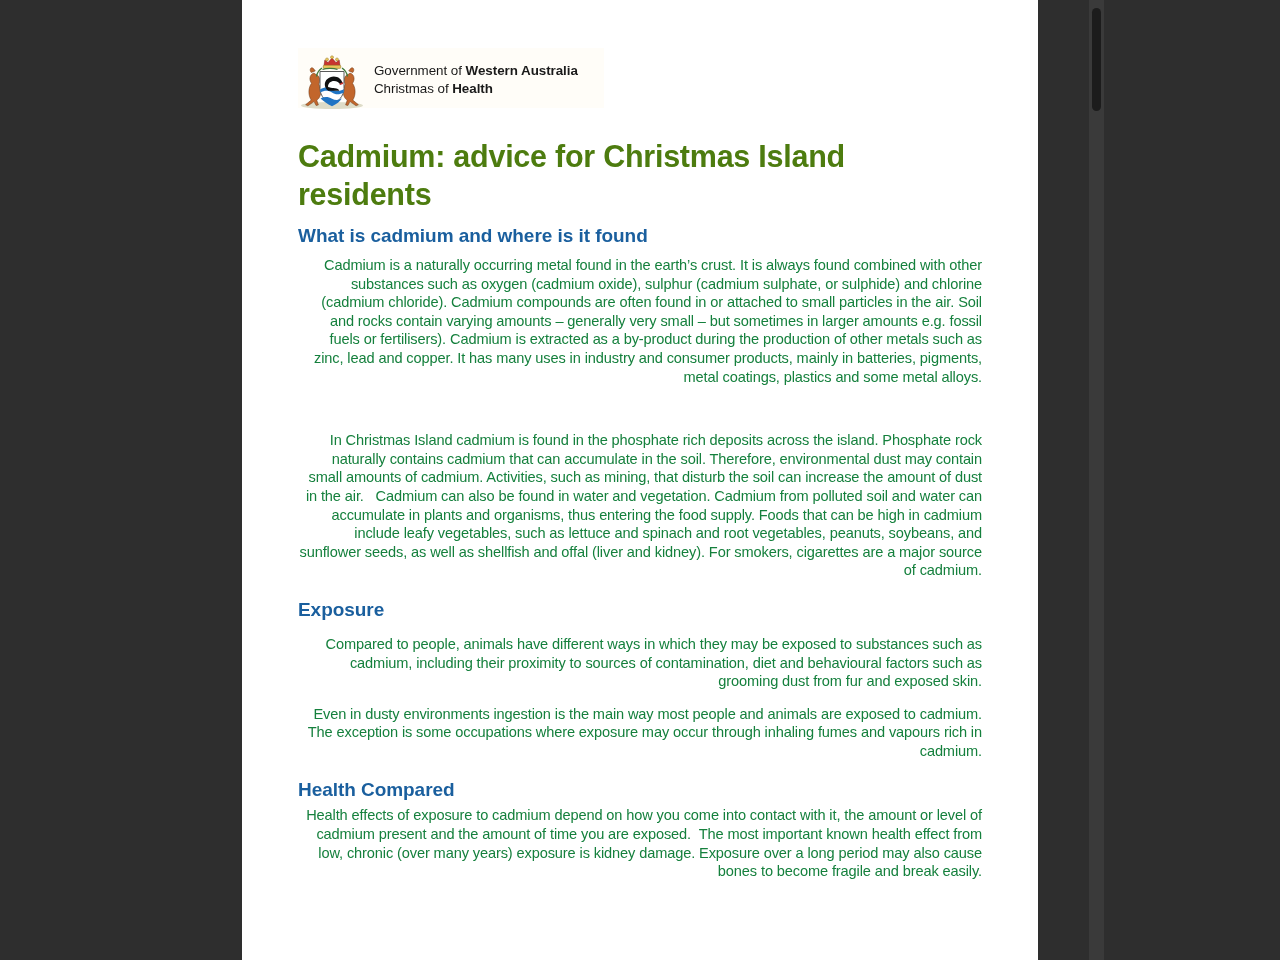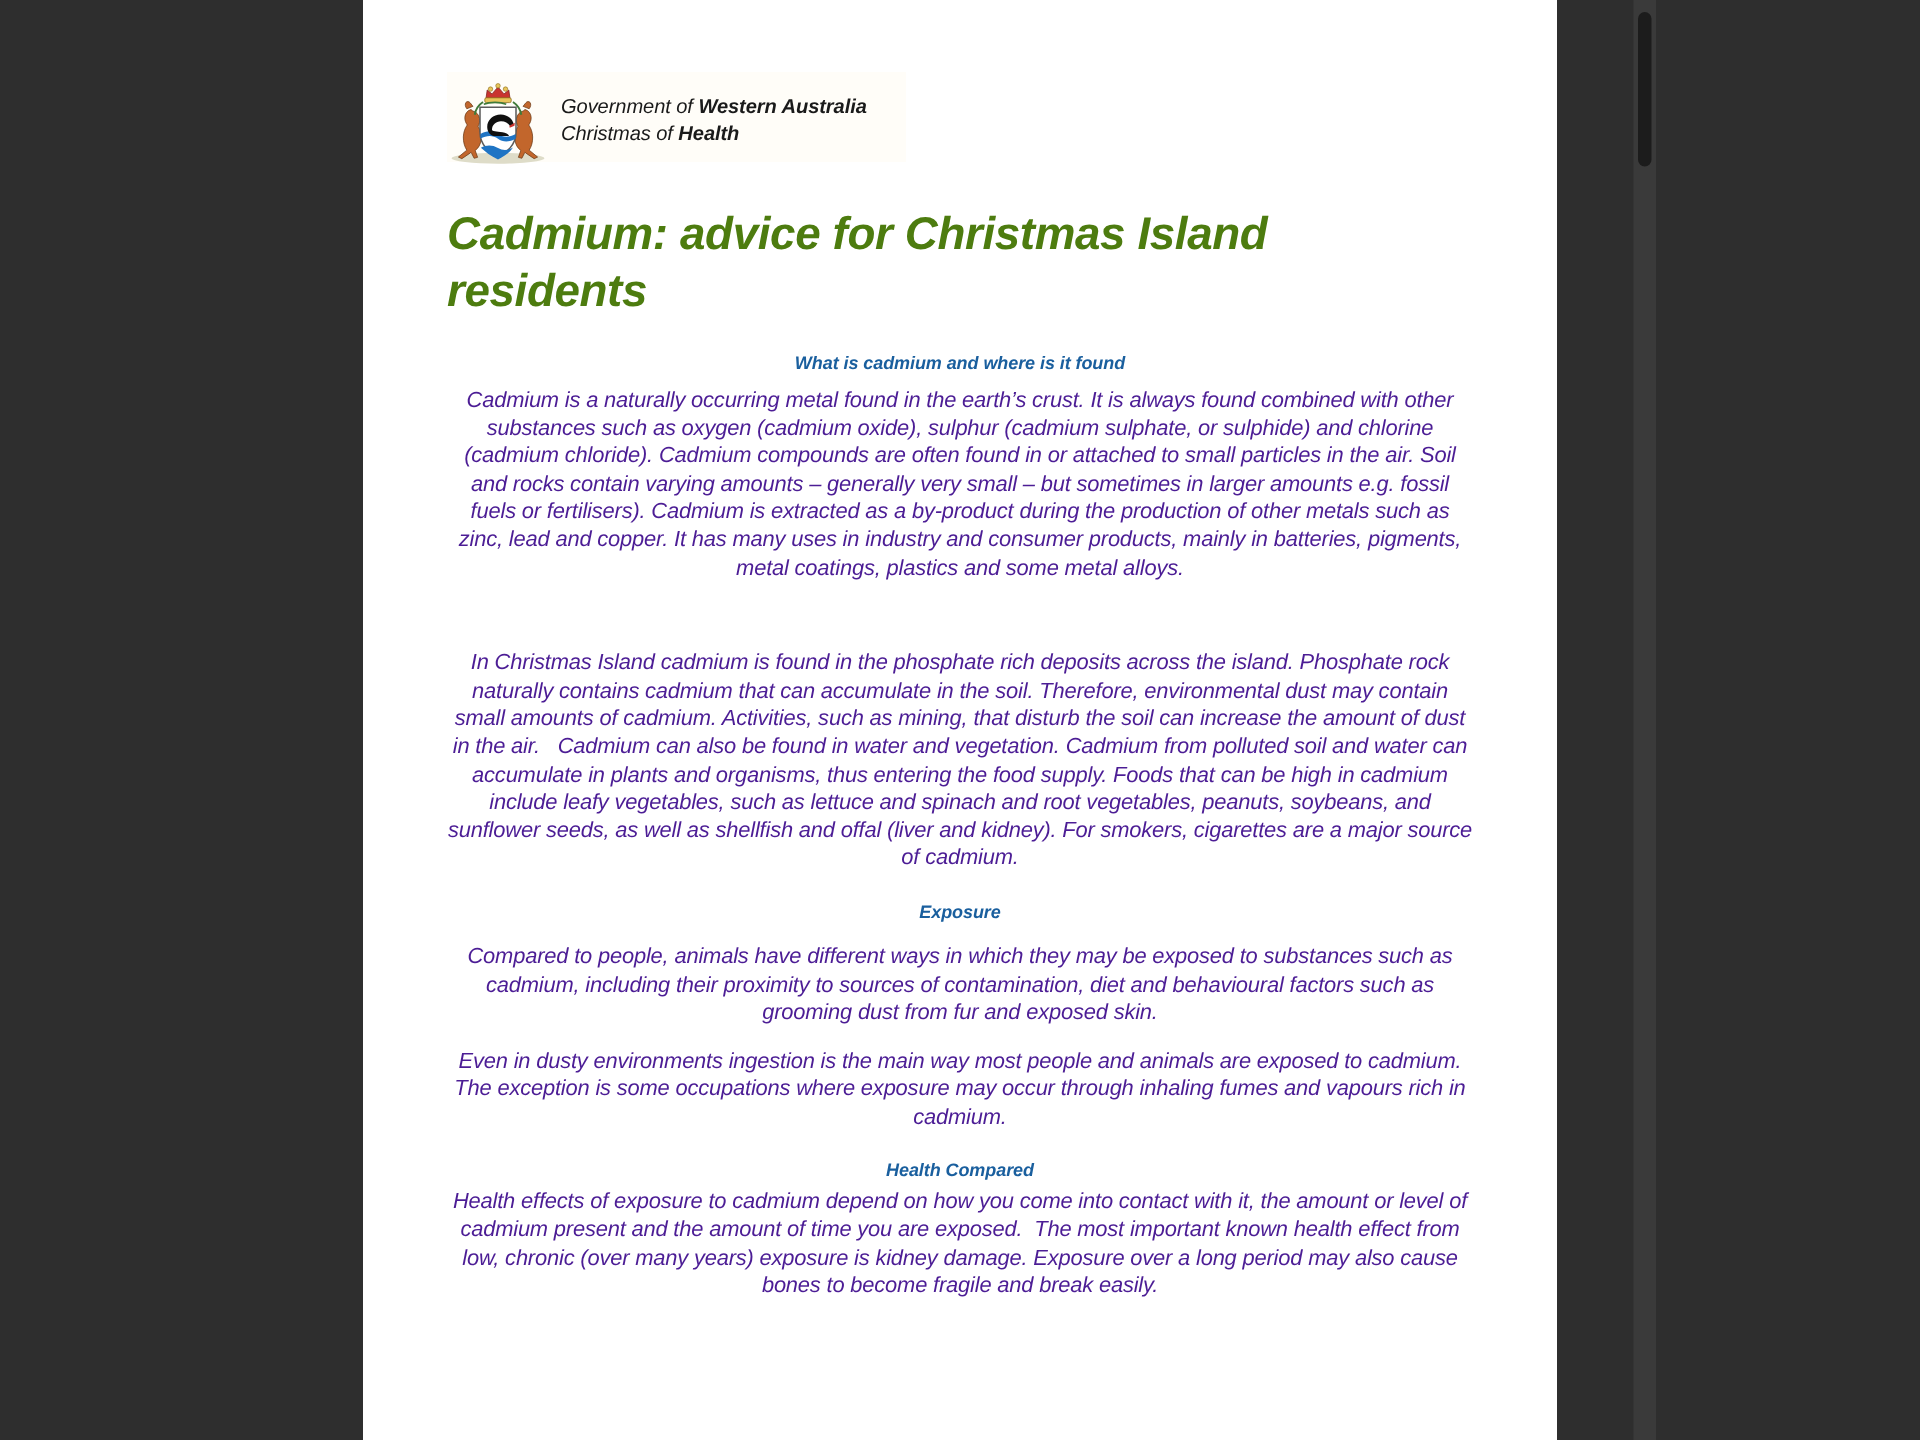--- a/index.html
+++ b/index.html
@@ -12,21 +12,20 @@
     background: #2e2e2e;
     font-family: "Liberation Sans", sans-serif;
   }
 
   #viewer {
     position: relative;
     width: 1104px;
     height: 960px;
     background: #2e2e2e;
     overflow: hidden;
-    font-style: italic;
   }
 
   
   #page {
     position: absolute;
     left: 242px;
     top: 0;
     width: 796px;
     height: 960px;
     background: #ffffff;
@@ -86,35 +85,34 @@
     margin: 26px 0 0 0;
     font-size: 30.5px;
     line-height: 1.23;
     font-weight: 700;
     color: #4d7c0f;
     letter-spacing: -0.25px;
     max-width: 620px;
   }
 
   h2.section-head {
-    margin: 22px 0 0 0;
-    font-size: 12px;
+    margin: 12px 0 0 0;
+    font-size: 19px;
     font-weight: 700;
     color: #1a5f9e;
     letter-spacing: -0.05px;
-    text-align: center;
   }
   h2.section-head.tight { margin-top: 19px; }
 
   p.body {
     margin: 9px 0 0 0;
     font-size: 14.6px;
     line-height: 18.6px;
-    color: #4c1d95;
-    text-align: center;
+    color: #15803d;
+    text-align: right;
     letter-spacing: -0.12px;
     white-space: pre-wrap;
   }
   p.body.gap-big { margin-top: 45px; }
   p.body.gap-para { margin-top: 14px; }
   p.body.gap-tight { margin-top: 5px; }
 
   
   #scrollbar-track {
     position: absolute;

